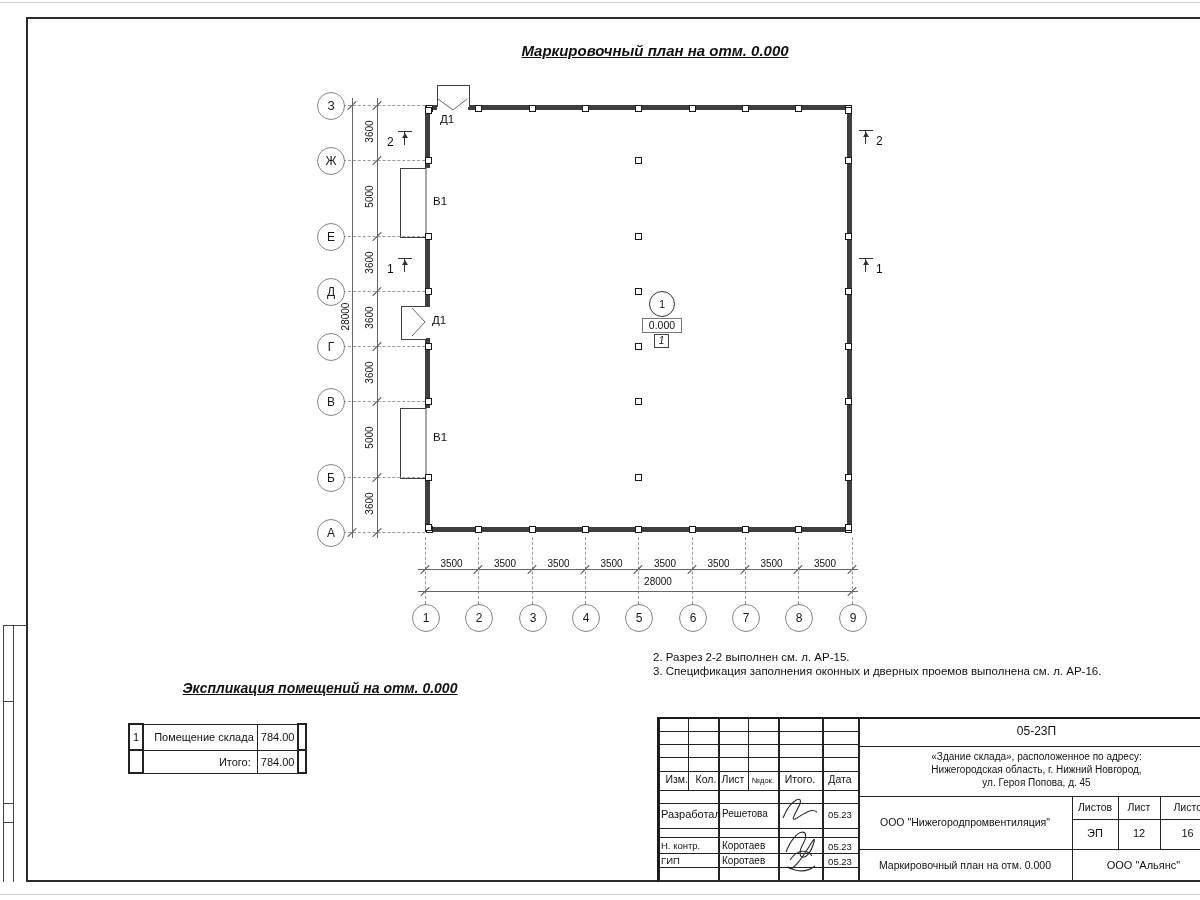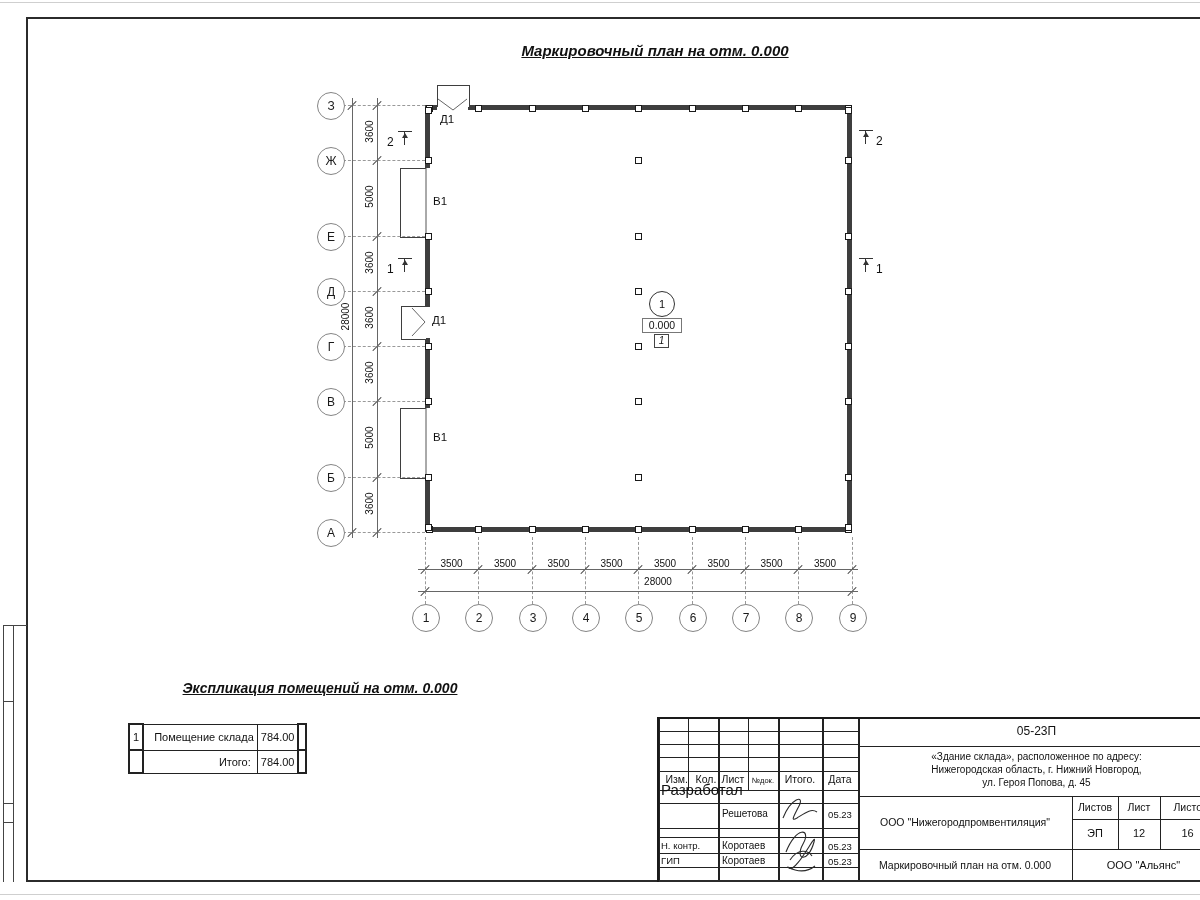--- a/index.html
+++ b/index.html
@@ -220,20 +220,22 @@
 <div class="secmark" style="left:398px;top:131px;"></div>
 <div class="secnum" style="left:387px;top:135px;">2</div>
 <div class="secmark" style="left:398px;top:258px;"></div>
 <div class="secnum" style="left:387px;top:262px;">1</div>
 <div class="secmark" style="left:859px;top:130px;"></div>
 <div class="secnum" style="left:876px;top:134px;">2</div>
 <div class="secmark" style="left:859px;top:258px;"></div>
 <div class="secnum" style="left:876px;top:262px;">1</div>
 
 <div class="notes">
+  <div>2. Разрез 2-2 выполнен см. л. АР-15.</div>
+  <div>3. Спецификация заполнения оконных и дверных проемов выполнена см. л. АР-16.</div>
 </div>
 
 <div class="expl-title">Экспликация помещений на отм. 0.000</div>
 <table class="expl">
   <tbody>
   <tr>
     <td class="outer" style="height:24px;">1</td>
     <td style="text-align:left;padding-left:10px;">Помещение склада</td>
     <td>784.00</td>
     <td class="outer"></td>
@@ -284,21 +286,21 @@
   <div>Нижегородская область, г. Нижний Новгород,</div>
   <div>ул. Героя Попова, д. 45</div>
 </div>
 <div class="tb-text" style="left:662px;top:773px;width:26px;text-align:right;font-size:10.5px;">Изм.</div>
 <div class="tb-text" style="left:688px;top:773px;width:36px;text-align:center;font-size:10.5px;">Кол.</div>
 <div class="tb-text" style="left:718px;top:773px;width:30px;text-align:center;font-size:10.5px;">Лист</div>
 <div class="tb-text" style="left:748px;top:776px;width:30px;text-align:center;font-size:7.5px;">№док.</div>
 <div class="tb-text" style="left:778px;top:773px;width:44px;text-align:center;font-size:10.5px;">Итого.</div>
 <div class="tb-text" style="left:822px;top:773px;width:36px;text-align:center;font-size:10.5px;">Дата</div>
 
-<div class="tb-text" style="left:661px;top:781px;font-size:15px;">Разработал</div>
+<div class="tb-text" style="left:661px;top:808px;font-size:11px;">Разработал</div>
 <div class="tb-text" style="left:722px;top:808px;font-size:10px;">Решетова</div>
 <div class="tb-text" style="left:822px;top:809px;width:36px;text-align:center;font-size:9.5px;">05.23</div>
 <div class="tb-text" style="left:661px;top:840px;font-size:9.5px;">Н. контр.</div>
 <div class="tb-text" style="left:722px;top:840px;font-size:10px;">Коротаев</div>
 <div class="tb-text" style="left:822px;top:841px;width:36px;text-align:center;font-size:9.5px;">05.23</div>
 <div class="tb-text" style="left:661px;top:855px;font-size:9.5px;">ГИП</div>
 <div class="tb-text" style="left:722px;top:855px;font-size:10px;">Коротаев</div>
 <div class="tb-text" style="left:822px;top:856px;width:36px;text-align:center;font-size:9.5px;">05.23</div>
 
 <div class="tb-text" style="left:860px;top:816px;width:210px;text-align:center;font-size:10.5px;">ООО "Нижегородпромвентиляция"</div>

